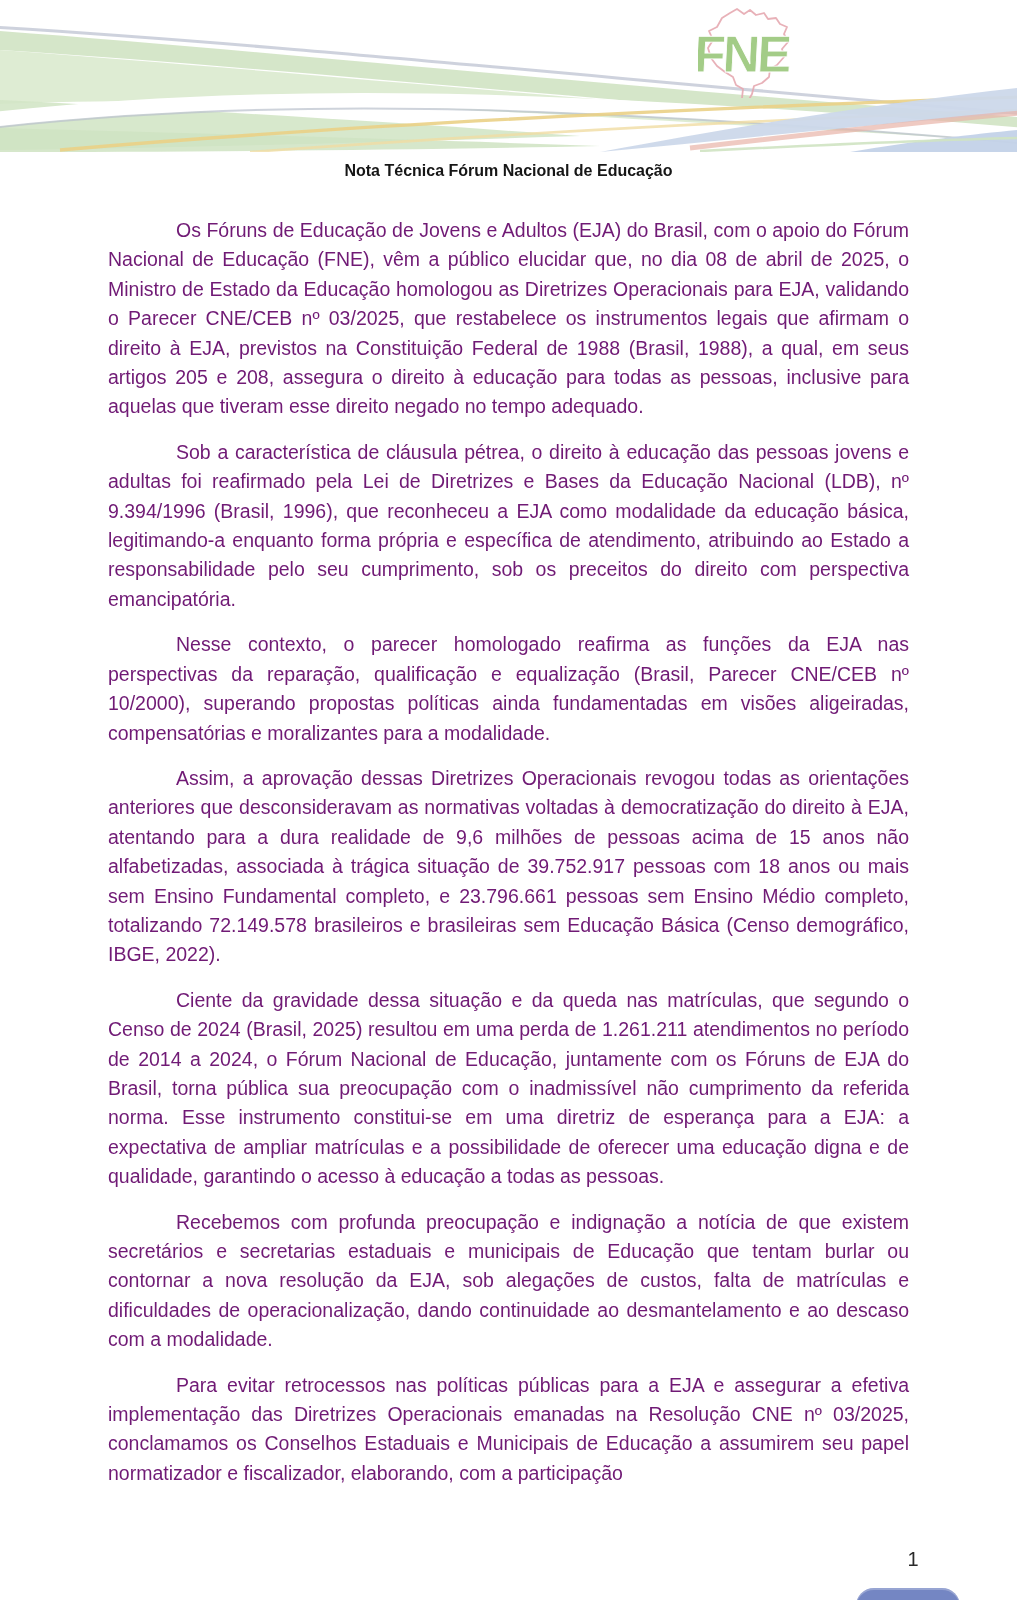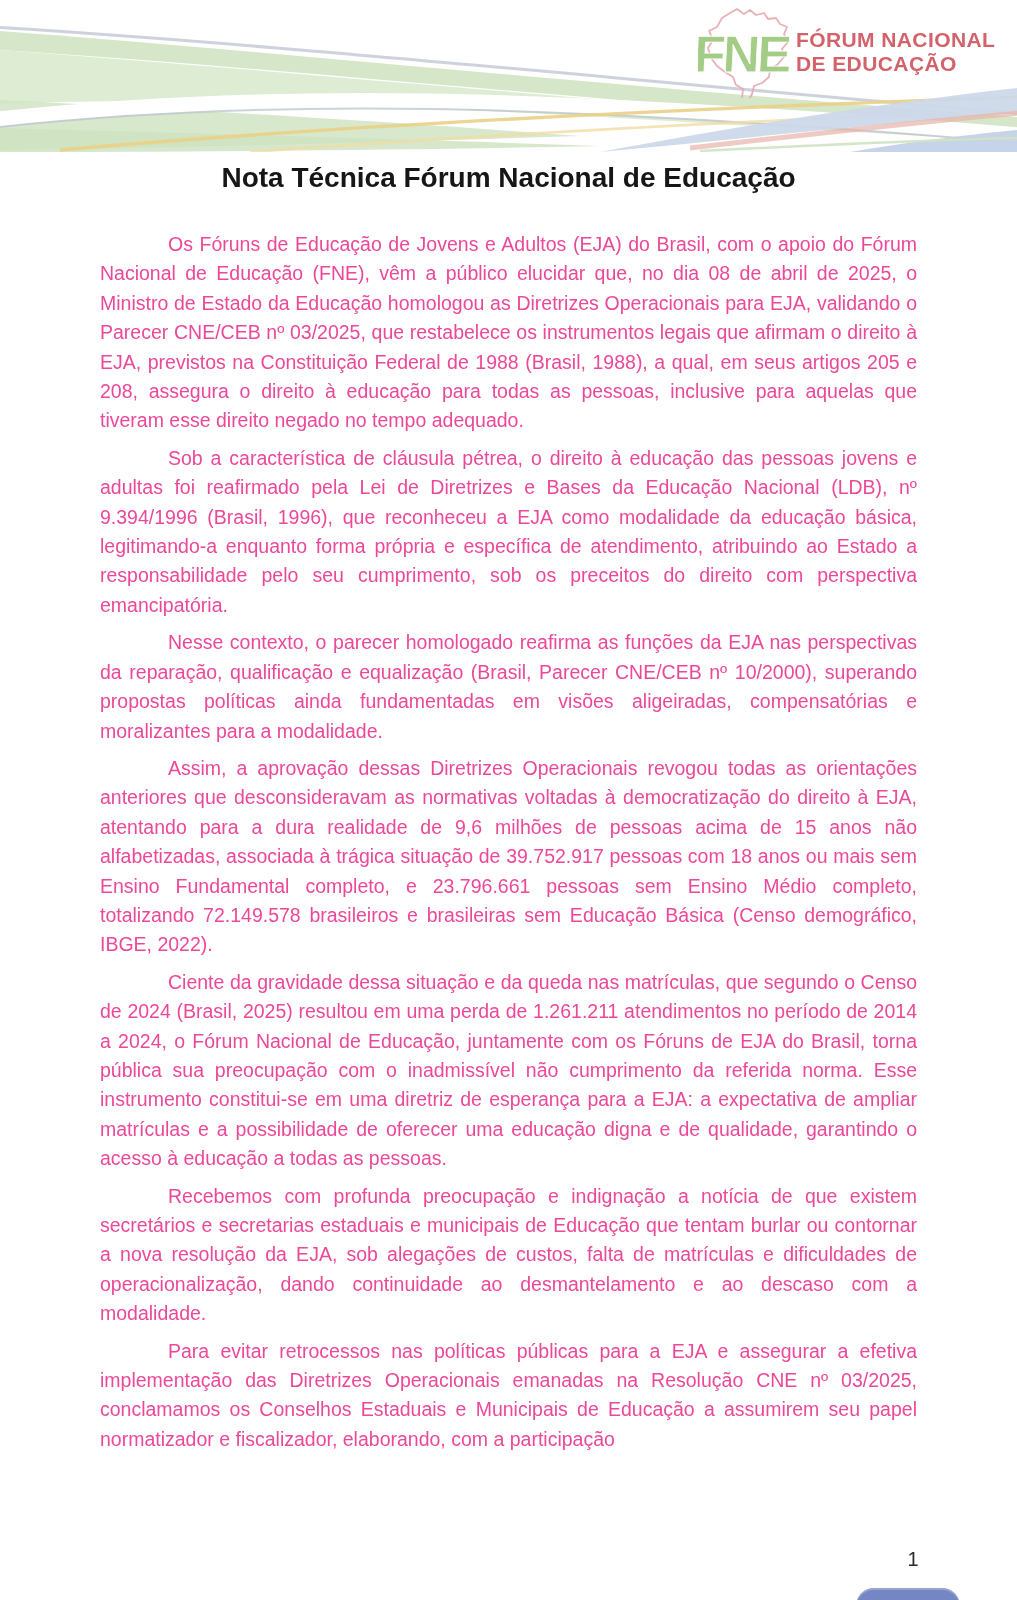--- a/index.html
+++ b/index.html
@@ -31,33 +31,33 @@
     letter-spacing:.4px;
     white-space:nowrap;
   }
 
   
   .content{
     position:absolute;left:92px;top:162px;width:833px;
     color:#1c1c1c;
   }
   .doc-title{
-    font-size:28px;
+    font-size:16px;
     font-weight:bold;
     text-align:center;
     margin:0 0 36px 0;
     color:#161616;
   }
   .content p{
-    margin:8px;
+    margin:16px;
     font-size:19.5px;
     line-height:29.4px;
     text-align:justify;
     text-indent:68px;
-    color:#ec4899;
+    color:#701a75;
   }
 
   .page-number{
     position:absolute;
     top:1548px;
     left:898px;
     width:30px;
     text-align:center;
     font-size:20px;
     color:#2a2a2a;
@@ -106,24 +106,20 @@
       <path d="M700,151 C820,145 930,140 1017,138" stroke="#cfe3c2" stroke-width="2.5" fill="none" opacity="0.9"></path>
     </svg>
 
     <div class="logo">
       <svg class="logo-map" width="92" height="92" viewBox="0 0 92 92" xmlns="http://www.w3.org/2000/svg">
 
         <path d="M32,7 L39,3 L46,8 L52,4 L58,9 L66,7 L70,13 L78,12 L82,18 L89,21 L86,28 L90,36 L84,43 L86,51 L79,59 L72,63 L71,71 L64,77 L56,80 L54,88 L49,97 L44,92 L45,83 L38,79 L35,71 L27,66 L19,60 L13,52 L10,42 L15,34 L11,25 L19,21 L24,12 Z" fill="none" stroke="#e6a8b0" stroke-width="1.8" stroke-linejoin="round" opacity="0.9"></path>
 
         <text x="46" y="66" text-anchor="middle" font-family="Liberation Sans, sans-serif" font-size="52" font-weight="bold" letter-spacing="-3" fill="#a3cc87" stroke="#ffffff" stroke-width="0.8" transform="skewX(-3)">FNE</text>
       </svg>
-      <div class="logo-text">
-        <div>FÓRUM NACIONAL</div>
-        <div>DE EDUCAÇÃO</div>
-      </div>
     </div>
   </div>
 
   <div class="content">
     <h1 class="doc-title">Nota Técnica Fórum Nacional de Educação</h1>
     <p>Os Fóruns de Educação de Jovens e Adultos (EJA) do Brasil, com o apoio do Fórum Nacional de Educação (FNE), vêm a público elucidar que, no dia 08 de abril de 2025, o Ministro de Estado da Educação homologou as Diretrizes Operacionais para EJA, validando o Parecer CNE/CEB nº 03/2025, que restabelece os instrumentos legais que afirmam o direito à EJA, previstos na Constituição Federal de 1988 (Brasil, 1988), a qual, em seus artigos 205 e 208, assegura o direito à educação para todas as pessoas, inclusive para aquelas que tiveram esse direito negado no tempo adequado.</p>
     <p>Sob a característica de cláusula pétrea, o direito à educação das pessoas jovens e adultas foi reafirmado pela Lei de Diretrizes e Bases da Educação Nacional (LDB), nº 9.394/1996 (Brasil, 1996), que reconheceu a EJA como modalidade da educação básica, legitimando-a enquanto forma própria e específica de atendimento, atribuindo ao Estado a responsabilidade pelo seu cumprimento, sob os preceitos do direito com perspectiva emancipatória.</p>
     <p>Nesse contexto, o parecer homologado reafirma as funções da EJA nas perspectivas da reparação, qualificação e equalização (Brasil, Parecer CNE/CEB nº 10/2000), superando propostas políticas ainda fundamentadas em visões aligeiradas, compensatórias e moralizantes para a modalidade.</p>
     <p>Assim, a aprovação dessas Diretrizes Operacionais revogou todas as orientações anteriores que desconsideravam as normativas voltadas à democratização do direito à EJA, atentando para a dura realidade de 9,6 milhões de pessoas acima de 15 anos não alfabetizadas, associada à trágica situação de 39.752.917 pessoas com 18 anos ou mais sem Ensino Fundamental completo, e 23.796.661 pessoas sem Ensino Médio completo, totalizando 72.149.578 brasileiros e brasileiras sem Educação Básica (Censo demográfico, IBGE, 2022).</p>
     <p>Ciente da gravidade dessa situação e da queda nas matrículas, que segundo o Censo de 2024 (Brasil, 2025) resultou em uma perda de 1.261.211 atendimentos no período de 2014 a 2024, o Fórum Nacional de Educação, juntamente com os Fóruns de EJA do Brasil, torna pública sua preocupação com o inadmissível não cumprimento da referida norma. Esse instrumento constitui-se em uma diretriz de esperança para a EJA: a expectativa de ampliar matrículas e a possibilidade de oferecer uma educação digna e de qualidade, garantindo o acesso à educação a todas as pessoas.</p>

